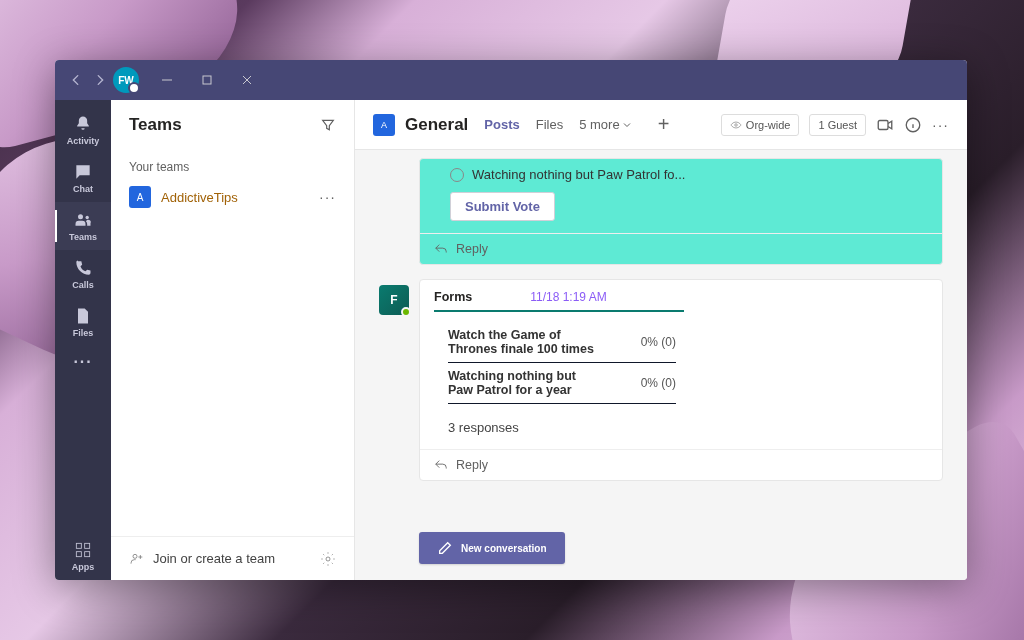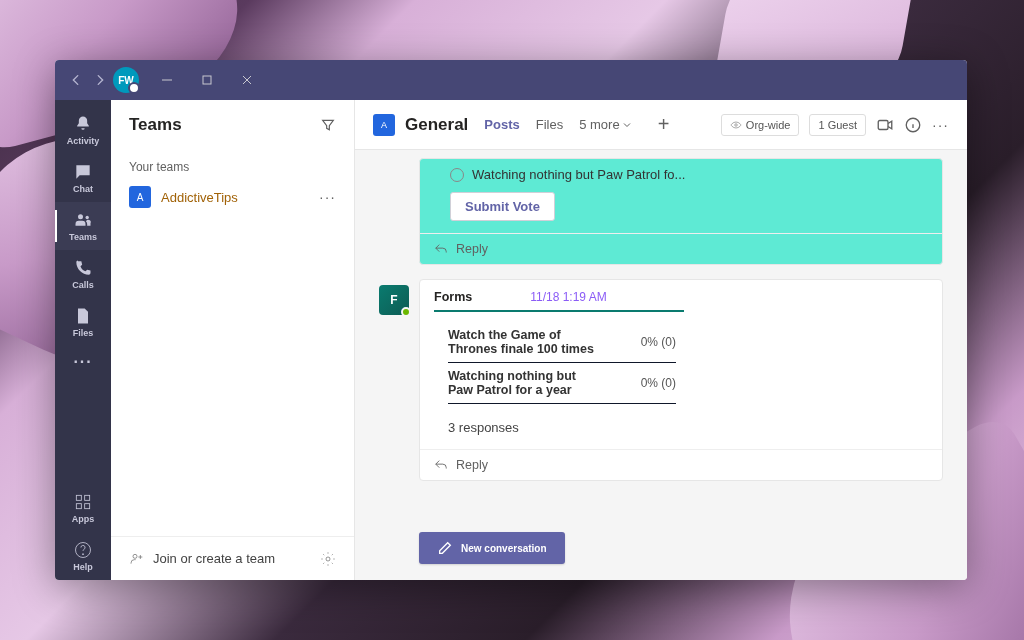--- a/index.html
+++ b/index.html
@@ -284,28 +284,20 @@
         </div>
       <div class="spacer"></div>
       <div class="item">
         <svg viewBox="0 0 24 24" fill="none" stroke="currentColor">
             <rect x="4" y="4" width="6" height="6"></rect>
             <rect x="14" y="4" width="6" height="6"></rect>
             <rect x="4" y="14" width="6" height="6"></rect>
             <rect x="14" y="14" width="6" height="6"></rect>
           </svg>
         <span class="label">Apps</span>
-      </div>
-      <div class="item">
-        <svg viewBox="0 0 24 24" fill="none" stroke="currentColor">
-            <circle cx="12" cy="12" r="9"></circle>
-            <path d="M9.5 9a2.5 2.5 0 1 1 3.5 2.3c-.8.4-1 1-1 1.7"></path>
-            <circle cx="12" cy="17" r=".6" fill="currentColor"></circle>
-          </svg>
-        <span class="label">Help</span>
       </div>
     </div>
 
     <div class="teams-pane">
       <div class="header">
         <h1>Teams</h1>
         <svg width="16" height="16" viewBox="0 0 24 24" fill="none" stroke="#616161" stroke-width="1.8">
             <path d="M4 5h16l-6 8v6l-4-2v-4L4 5z"></path>
           </svg>
       </div>

